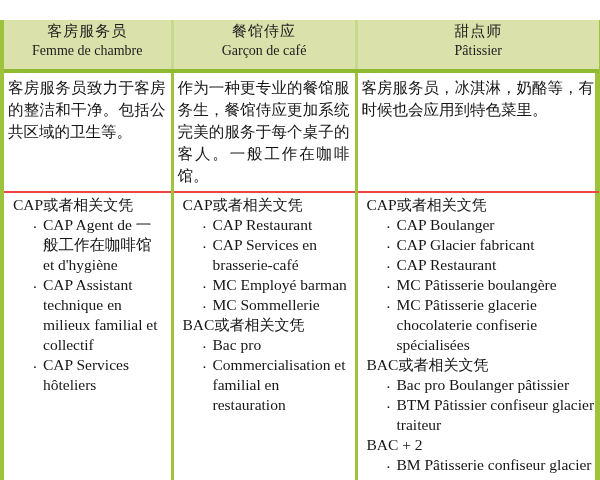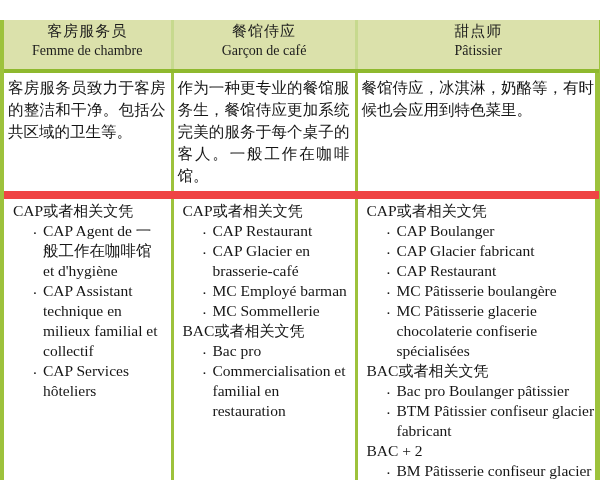--- a/index.html
+++ b/index.html
@@ -66,21 +66,21 @@
     display: block;
     font-size: 14px;
     line-height: 19px;
     font-family: "Liberation Serif", "DejaVu Serif", serif;
     color: #1c1c1c;
   }
 
   
   .desc-row td {
     height: 112px;
-    border-bottom: 8px solid #ef4444;
+    border-bottom: 2px solid #ef4444;
     padding: 4px 5px 2px 4px;
   }
   .desc-row td.sep { border-right: 3px solid #9dc23c; }
 
   .desc-cn {
     font-family: "DejaVu Sans", "Liberation Sans", sans-serif;
     font-size: 15.5px;
     line-height: 22px;
     text-align: justify;
     text-justify: inter-character;
@@ -158,41 +158,41 @@
       </tr>
 
       <tr class="desc-row">
         <td class="sep">
           <p class="desc-cn">客房服务员致力于客房的整洁和干净。包括公共区域的卫生等。</p>
         </td>
         <td class="sep">
           <p class="desc-cn">作为一种更专业的餐馆服务生，餐馆侍应更加系统完美的服务于每个桌子的客人。一般工作在咖啡馆。</p>
         </td>
         <td class="c3cell">
-          <p class="desc-cn">餐馆侍应，冰淇淋，奶酪等，有时候也会应用到特色菜里。</p>
+          <p class="desc-cn">客房服务员，冰淇淋，奶酪等，有时候也会应用到特色菜里。</p>
         </td>
       </tr>
 
       <tr class="list-row">
         <td class="sep">
           <div>
               <p class="grp-title"><span class="latin">CAP</span><span>或者相关文凭</span></p>
               <ul class="items">
                 <li>CAP Agent de 一般工作在咖啡馆 et d'hygiène</li>
                 <li>CAP Assistant technique en milieux familial et collectif</li>
                 <li>CAP Services hôteliers</li>
               </ul>
             </div>
         </td>
         <td class="sep">
           <div>
               <p class="grp-title"><span class="latin">CAP</span><span>或者相关文凭</span></p>
               <ul class="items">
                 <li>CAP Restaurant</li>
-                <li>CAP Glacier en brasserie-café</li>
+                <li>CAP Services en brasserie-café</li>
                 <li>MC Employé barman</li>
                 <li>MC Sommellerie</li>
               </ul>
               <p class="grp-title"><span class="latin">BAC</span><span>或者相关文凭</span></p>
               <ul class="items">
                 <li>Bac pro</li>
                 <li>Commercialisation et familial en restauration</li>
               </ul>
             </div>
         </td>
@@ -202,21 +202,21 @@
               <ul class="items">
                 <li>CAP Boulanger</li>
                 <li>CAP Glacier fabricant</li>
                 <li>CAP Restaurant</li>
                 <li>MC Pâtisserie boulangère</li>
                 <li>MC Pâtisserie glacerie chocolaterie confiserie spécialisées</li>
               </ul>
               <p class="grp-title"><span class="latin">BAC</span><span>或者相关文凭</span></p>
               <ul class="items">
                 <li>Bac pro Boulanger pâtissier</li>
-                <li>BTM Pâtissier confiseur glacier fabricant</li>
+                <li>BTM Pâtissier confiseur glacier traiteur</li>
               </ul>
               <p class="grp-title"><span class="latin">BAC + 2</span></p>
               <ul class="items">
                 <li>BM Pâtisserie confiseur glacier traiteur</li>
               </ul>
             </div>
         </td>
       </tr>
     </tbody>
   </table>

